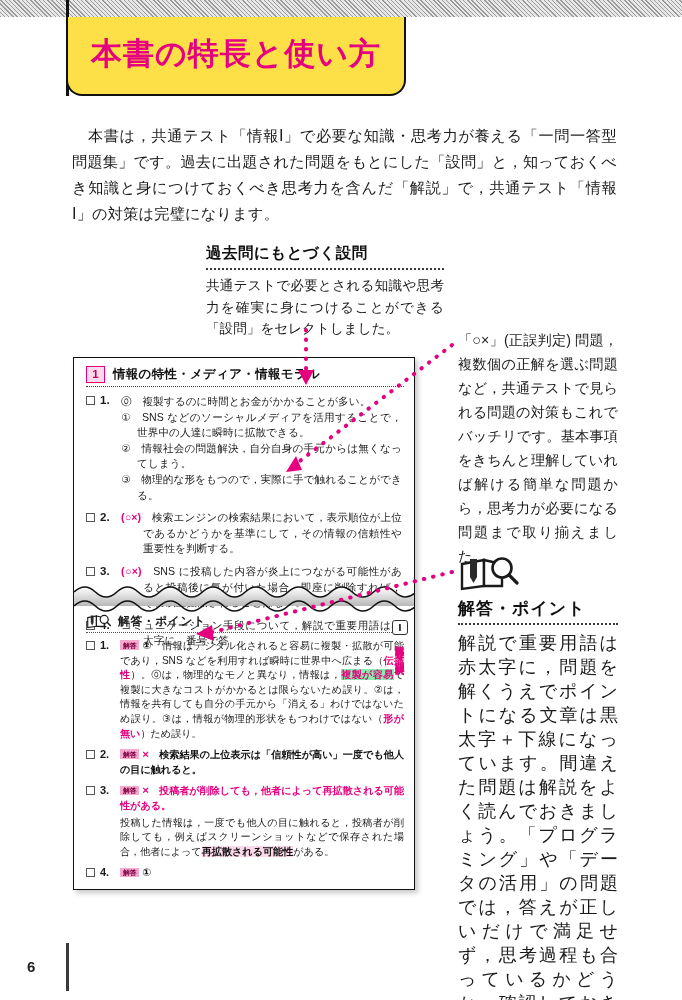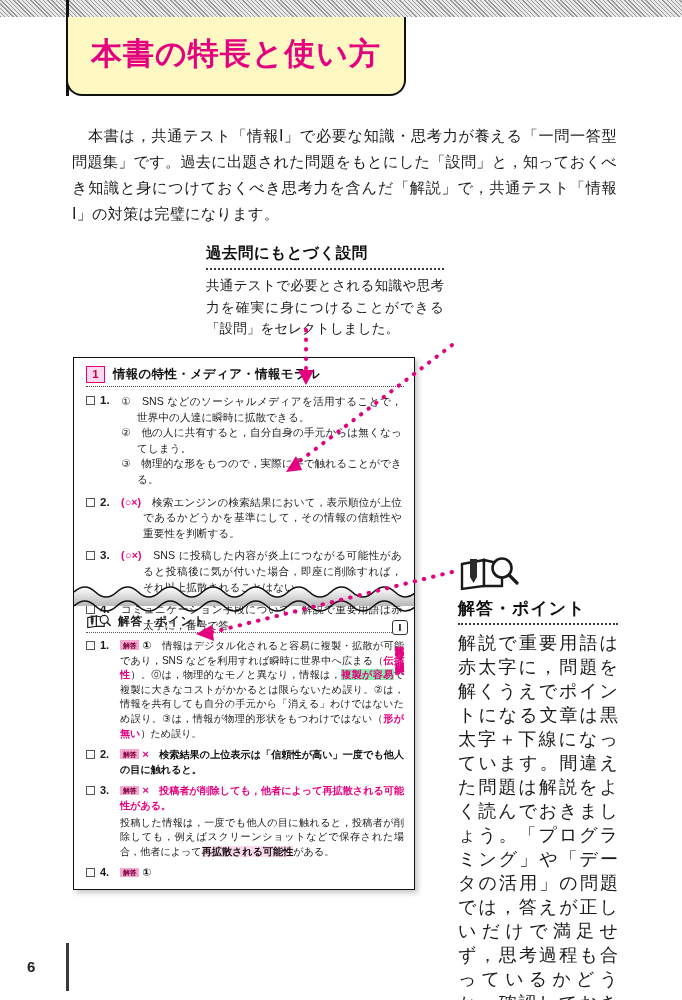--- a/index.html
+++ b/index.html
@@ -28,21 +28,21 @@
     background: #3a3a3a;
   }
 
   
   .title-plate {
     position: absolute; left: 66px; top: 17px; width: 340px; height: 79px;
     border: 2.5px solid #111;
     border-top: none;
     border-bottom-left-radius: 16px;
     border-bottom-right-radius: 16px;
-    background: #fef9c3;
+    background: #fde047;
     display: flex; align-items: center; justify-content: center;
   }
   .title-text {
     color: #e5007f;
     font-size: 31px;
     font-weight: bold;
     letter-spacing: 1px;
     white-space: nowrap;
     line-height: 1;
     padding-bottom: 4px;
@@ -203,20 +203,21 @@
   </div>
 
   <div class="intro">本書は，共通テスト「情報Ⅰ」で必要な知識・思考力が養える「一問一答型問題集」です。過去に出題された問題をもとにした「設問」と，知っておくべき知識と身につけておくべき思考力を含んだ「解説」で，共通テスト「情報Ⅰ」の対策は完璧になります。</div>
 
   <div class="callout-a">
     <div class="callout-head">過去問にもとづく設問</div>
     <div class="dotted-rule"></div>
     <div class="callout-body">共通テストで必要とされる知識や思考力を確実に身につけることができる「設問」をセレクトしました。</div>
   </div>
 
+  <div class="right-col-a">「○×」(正誤判定) 問題，複数個の正解を選ぶ問題など，共通テストで見られる問題の対策もこれでバッチリです。基本事項をきちんと理解していれば解ける簡単な問題から，思考力が必要になる問題まで取り揃えました。</div>
 
   <div class="icon-book">
     <svg viewBox="0 0 64 38" width="64" height="38">
       <path d="M4 8 L26 4 L26 30 L4 33 Z" fill="#fff" stroke="#1a1a1a" stroke-width="2.4"></path>
       <path d="M26 4 L44 8 L44 30 L26 30 Z" fill="#fff" stroke="#1a1a1a" stroke-width="2.4"></path>
       <rect x="12" y="3" width="7" height="18" fill="#2a2a2a"></rect>
       <path d="M12 21 L15.5 27 L19 21 Z" fill="#2a2a2a"></path>
       <circle cx="44" cy="12" r="9.5" fill="#fff" stroke="#1a1a1a" stroke-width="2.6"></circle>
       <line x1="51" y1="19" x2="59" y2="27" stroke="#1a1a1a" stroke-width="3.2" stroke-linecap="round"></line>
     </svg>
@@ -236,22 +237,23 @@
         <div class="sec-title">情報の特性・メディア・情報モラル</div>
       </div>
       <div class="q-head-rule"></div>
 
       <div class="q-list" id="q-list">
           <div class="q-item">
             <div class="chk"></div>
             <div class="q-num">1.</div>
             <div class="q-body">
               <div class="opts">
+                <span class="opt">⓪　複製するのに時間とお金がかかることが多い。</span>
                 <span class="opt">①　SNS などのソーシャルメディアを活用することで，世界中の人達に瞬時に拡散できる。</span>
-                <span class="opt">②　他の人に共有すると，自分自身の手元からは無くなってしまう。</span>
+                <span class="opt">②　情報社会の問題解決，自分自身の手元からは無くなってしまう。</span>
                 <span class="opt">③　物理的な形をもつので，実際に手で触れることができる。</span>
               </div>
             </div>
           </div>
           <div class="q-item">
             <div class="chk"></div>
             <div class="q-num">2.</div>
             <div class="q-body">
               <span class="lead"><span class="ox">(○×)　</span>検索エンジンの検索結果において，表示順位が上位であるかどうかを基準にして，その情報の信頼性や重要性を判断する。</span>
             </div>

